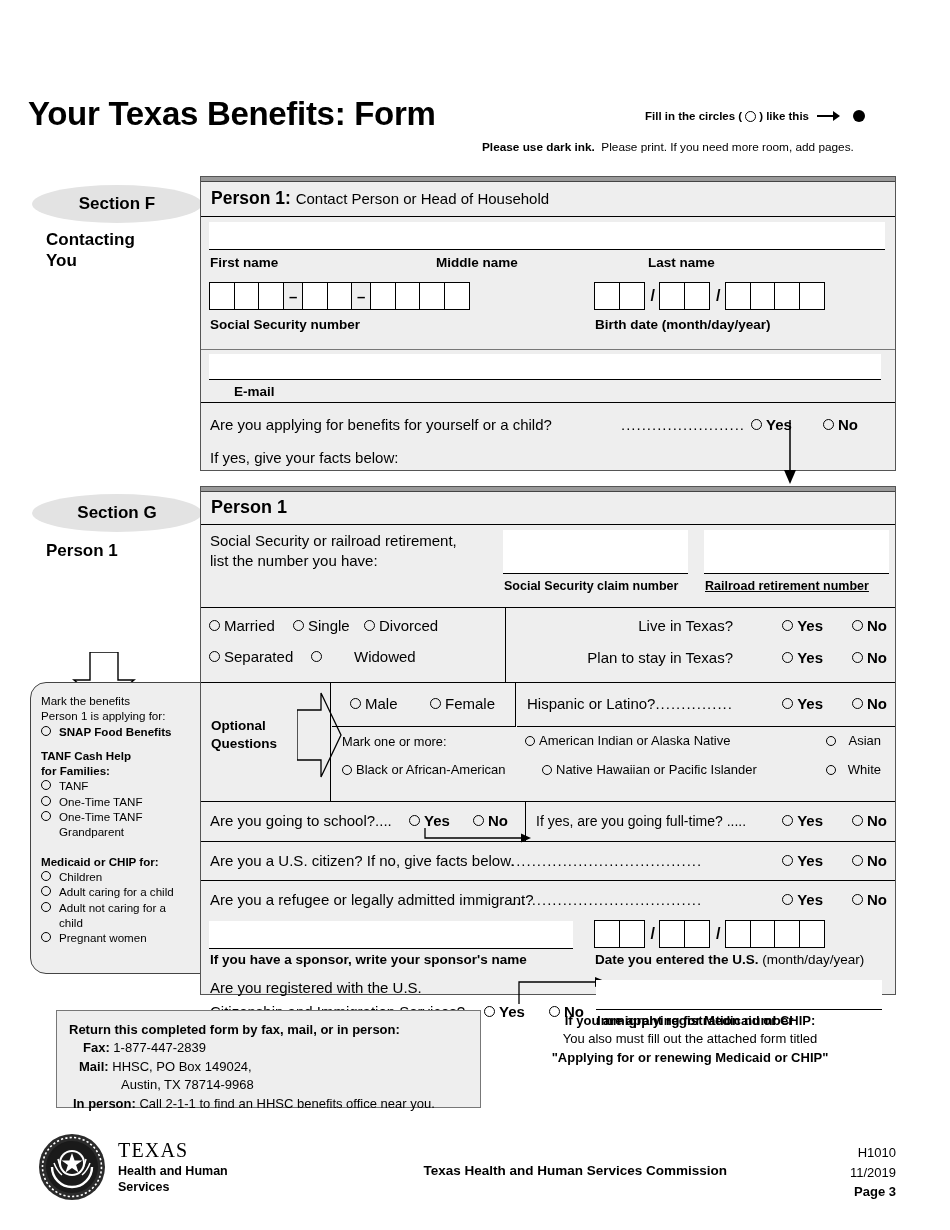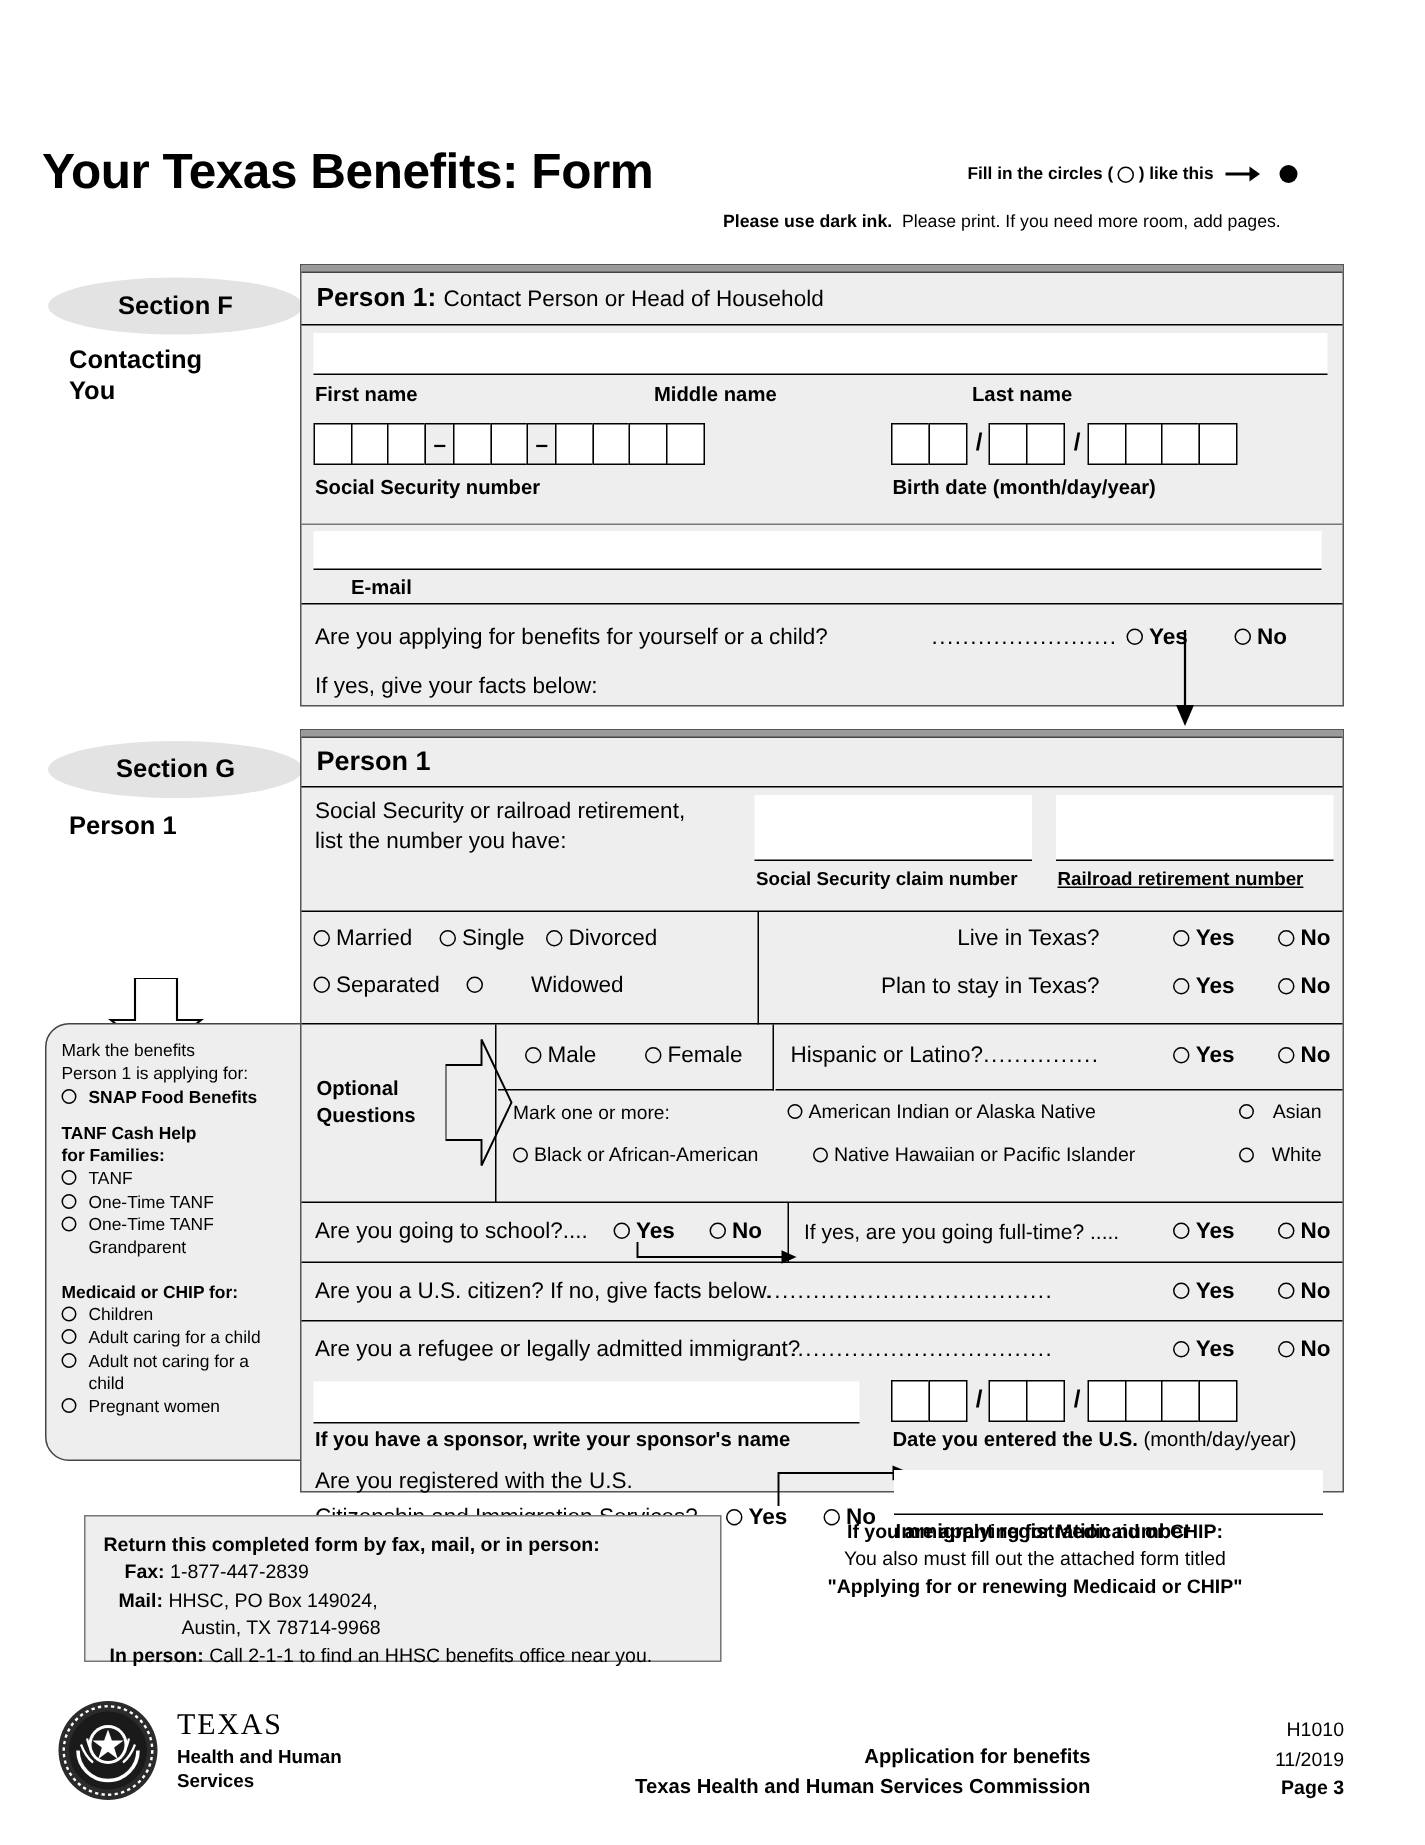--- a/index.html
+++ b/index.html
@@ -520,21 +520,20 @@
     <circle cx="34" cy="30" r="11" fill="#1a1a1a"></circle>
     <polygon points="34,20 36.6,27.4 44.4,27.4 38.1,32 40.5,39.6 34,34.9 27.5,39.6 29.9,32 23.6,27.4 31.4,27.4" fill="#fff"></polygon>
   </svg>
   <div class="logo-text" style="left:118px; top:1139px;">
     <div class="tx">TEXAS</div>
     <div class="hhs" style="margin-top:2px;">Health and Human</div>
     <div class="hhs">Services</div>
   </div>
 
   <div class="footer-center" style="left:300px; top:1161px; width:427px;">
-    <div>Application for benefits</div>
     <div>Texas Health and Human Services Commission</div>
   </div>
 
   <div class="footer-right" style="left:760px; top:1143px; width:136px;">
     <div>H1010</div>
     <div>11/2019</div>
     <div class="pg">Page 3</div>
   </div>
 
 </div>

